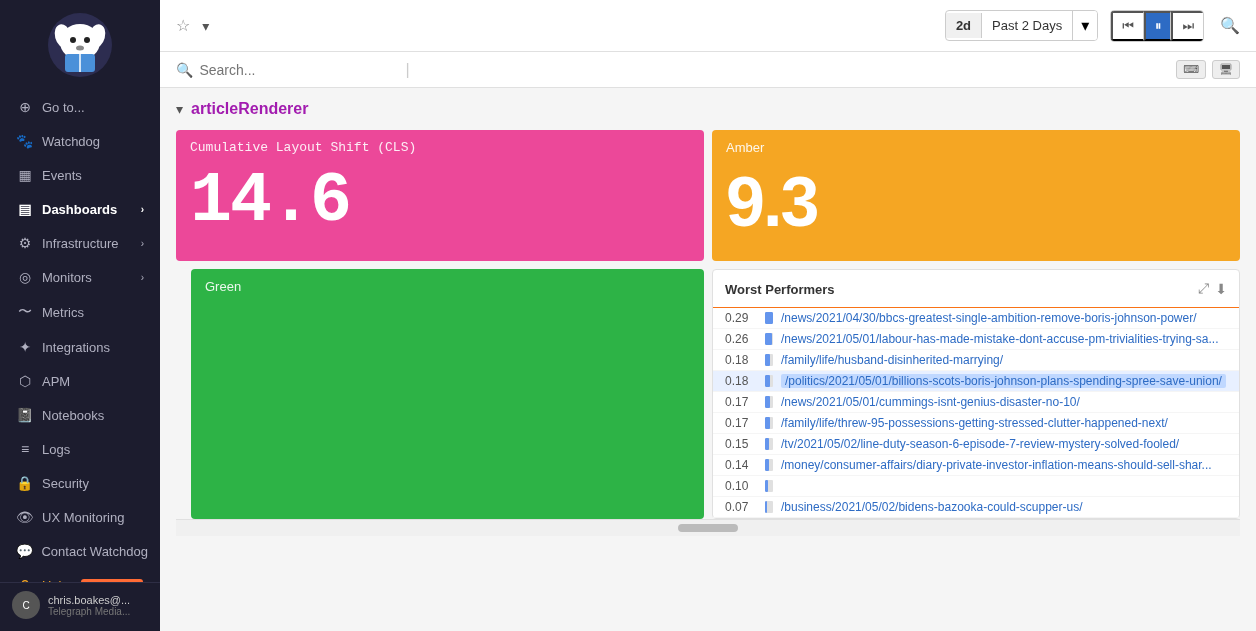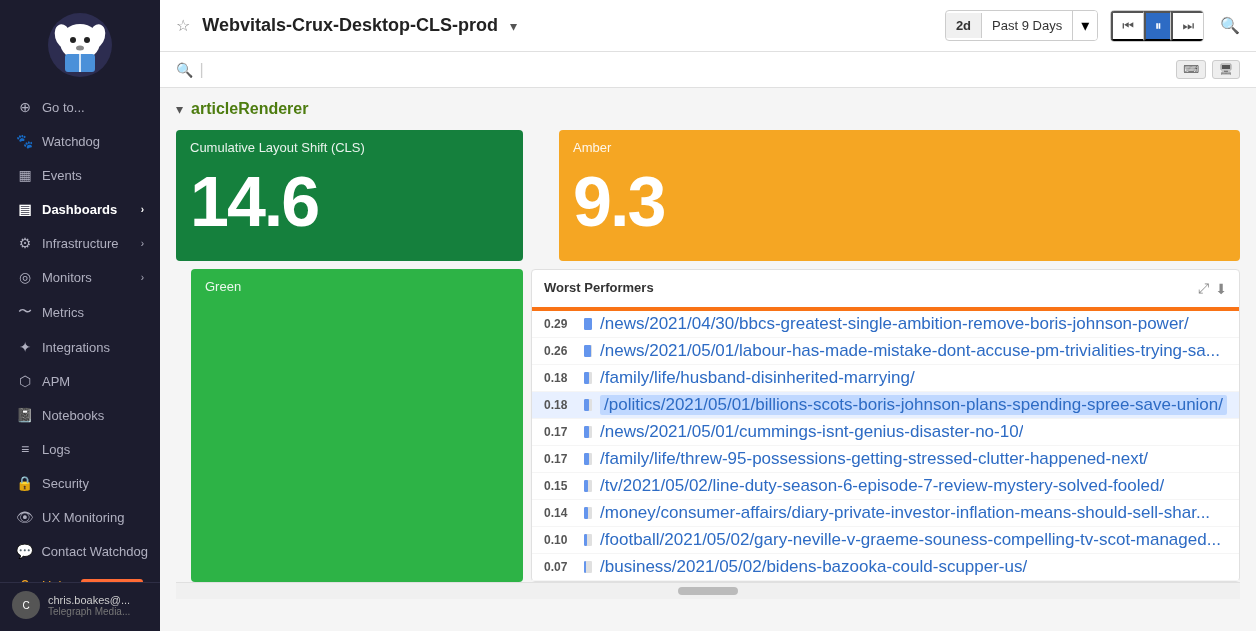--- a/index.html
+++ b/index.html
@@ -187,37 +187,37 @@
     }
 
     
     .section-header {
       display: flex;
       align-items: center;
       gap: 8px;
       margin-bottom: 12px;
     }
     .section-collapse { font-size: 14px; color: #555; cursor: pointer; }
-    .section-title { font-size: 16px; font-weight: 600; color: #4d7c0f; }
+    .section-title { font-size: 16px; font-weight: 600; color: #a21caf; }
 
     
     .panels-grid {
       display: grid;
       grid-template-columns: 1fr 1fr;
       grid-template-rows: auto auto;
       gap: 8px;
     }
 
     .panel-card {
       border-radius: 4px;
       overflow: hidden;
       color: #fff;
     }
 
-    .panel-red { background: #15803d; }
+    .panel-red { background: #ec4899; font-family: Liberation Mono, monospace; }
     .panel-amber { background: #f5a623; }
     .panel-green { background: #2db346; margin-left: 15px; }
     .panel-white {
       background: #fff;
       border: 1px solid #e0e0e0;
       color: #333;
       border-radius: 4px;
     }
 
     .panel-header {
@@ -230,46 +230,46 @@
       padding: 8px 14px 24px;
       font-size: 70px;
       font-weight: 700;
       line-height: 1;
       letter-spacing: -2px;
     }
 
     
     .wp-header {
       display: flex;
-      align-items: flex-start;
+      align-items: flex-end;
       padding: 10px 12px;
-      border-bottom: 4px solid #f97316;
+      border-bottom: 1px solid #f97316;
     }
     .wp-title { font-size: 13px; font-weight: 600; color: #333; flex: 1; }
     .wp-actions { display: flex; gap: 6px; }
     .wp-action-btn { background: none; border: none; color: #888; cursor: pointer; font-size: 14px; }
 
     .wp-table { width: 100%; }
     .wp-row {
       display: flex;
       align-items: center;
       padding: 3px 12px;
       font-size: 12px;
       border-bottom: 1px solid #f5f5f5;
     }
     .wp-row.highlighted { background: #e8f0ff; }
     .wp-score {
       width: 40px;
       color: #555;
-      font-weight: 700;
+      font-weight: 400;
       flex-shrink: 0;
     }
     .wp-bar-wrap { width: 8px; height: 12px; background: #e0e0e0; border-radius: 1px; margin-right: 8px; flex-shrink: 0; overflow: hidden; }
     .wp-bar { height: 100%; background: #6495ed; border-radius: 1px; }
-    .wp-url { color: #2d6bc4; font-size: 17px; white-space: nowrap; overflow: hidden; text-overflow: ellipsis; }
+    .wp-url { color: #2d6bc4; font-size: 12px; white-space: nowrap; overflow: hidden; text-overflow: ellipsis; }
     .wp-url.highlighted-text { background: #c0d8ff; border-radius: 2px; padding: 0 4px; }
 
     
     .scroll-indicator {
       display: flex;
       justify-content: center;
       padding: 4px;
       background: #f0f0f0;
       border-top: 1px solid #e0e0e0;
     }
@@ -379,39 +379,39 @@
         <div class="user-org">Telegraph Media...</div>
       </div>
     </div>
   </div>
 </div>
 
 <div id="main">
 
   <div class="topbar">
     <span class="star-icon">☆</span>
-    <span class="dashboard-title">Webvitals-Crux-Desktop-CLS-prod</span>
     <span class="chevron-icon">▾</span>
     <div class="spacer"></div>
     <div class="time-controls">
       <div class="time-badge">2d</div>
-      <div class="time-range">Past 9 Days</div>
+      <div class="time-range">Past 2 Days</div>
       <div class="time-dropdown">▾</div>
     </div>
     <div class="nav-controls">
       <button class="nav-btn">⏮</button>
       <button class="nav-btn active">⏸</button>
       <button class="nav-btn">⏭</button>
     </div>
     <span class="search-icon-top">🔍</span>
   </div>
 
   <div class="searchbar">
     <div class="search-input-wrap">
       <span style="color:#2d6bc4; font-size:14px;">🔍</span>
+      <input class="search-input" type="text" placeholder="Search..." style="">
       <span class="search-divider">|</span>
     </div>
     <div class="keyboard-icons">
       <span class="kb-icon">⌨</span>
       <span class="kb-icon">🖥</span>
     </div>
   </div>
 
   <div class="dashboard-area">
 
@@ -420,21 +420,21 @@
       <span class="section-title">articleRenderer</span>
     </div>
 
     <div class="panels-grid">
 
       <div class="panel-card panel-red" style="grid-row: 1; grid-column: 1;">
         <div class="panel-header">Cumulative Layout Shift (CLS)</div>
         <div class="panel-value">14.6</div>
       </div>
 
-      <div class="panel-card panel-amber" style="grid-row: 1; grid-column: 2; margin-left: 28px;">
+      <div class="panel-card panel-amber" style="grid-row: 1; grid-column: 2;">
         <div class="panel-header">Amber</div>
         <div class="panel-value">9.3</div>
       </div>
 
       <div class="panel-card panel-green" style="grid-row: 2; grid-column: 1;">
         <div class="panel-header">Green</div>
       </div>
 
       <div class="panel-white" style="grid-row: 2; grid-column: 2;">
         <div class="wp-header">
@@ -499,21 +499,20 @@
               <div class="wp-bar-wrap">
                 <div class="wp-bar" style="width: 48%;"></div>
               </div>
               <span class="wp-url">/money/consumer-affairs/diary-private-investor-inflation-means-should-sell-shar...</span>
             </div>
             <div class="wp-row">
               <span class="wp-score">0.10</span>
               <div class="wp-bar-wrap">
                 <div class="wp-bar" style="width: 34%;"></div>
               </div>
-              <span class="wp-url">/football/2021/05/02/gary-neville-v-graeme-souness-compelling-tv-scot-managed...</span>
             </div>
             <div class="wp-row">
               <span class="wp-score">0.07</span>
               <div class="wp-bar-wrap">
                 <div class="wp-bar" style="width: 24%;"></div>
               </div>
               <span class="wp-url">/business/2021/05/02/bidens-bazooka-could-scupper-us/</span>
             </div>
           </div>
       </div>

